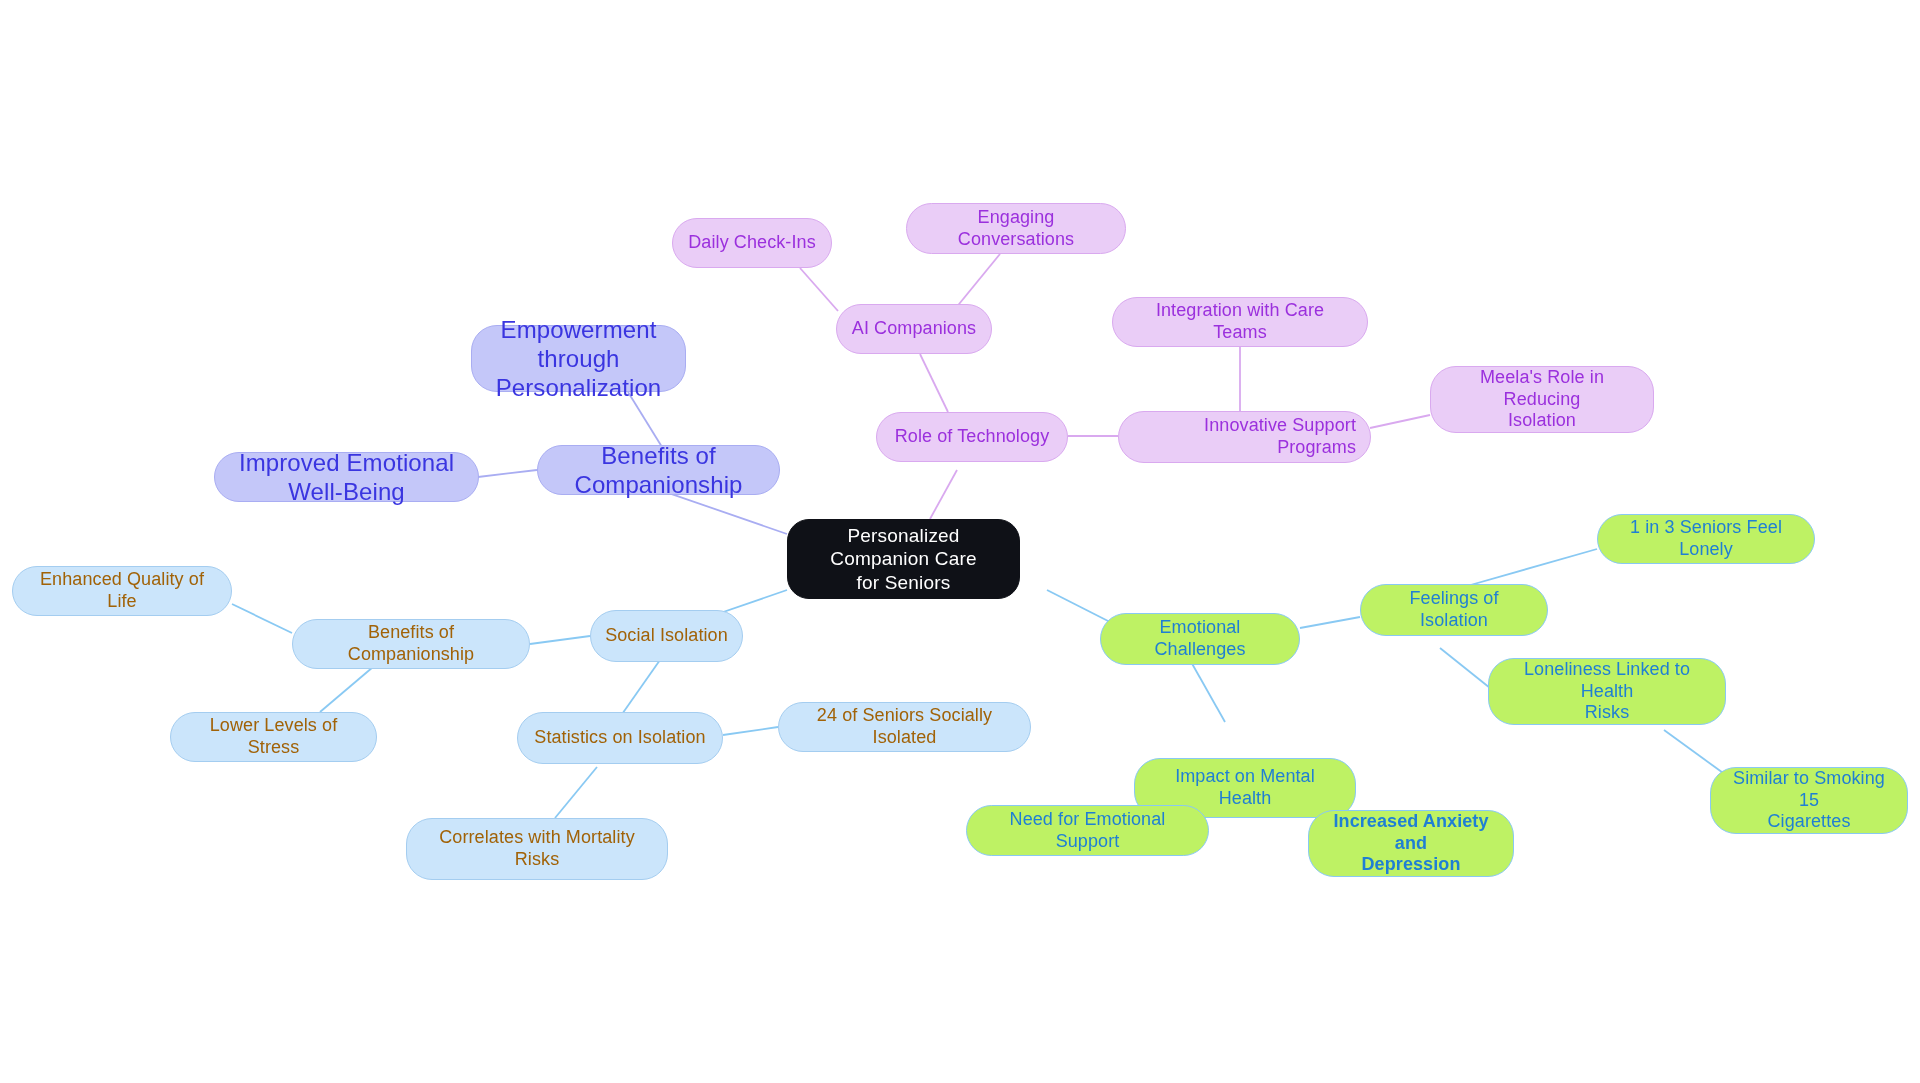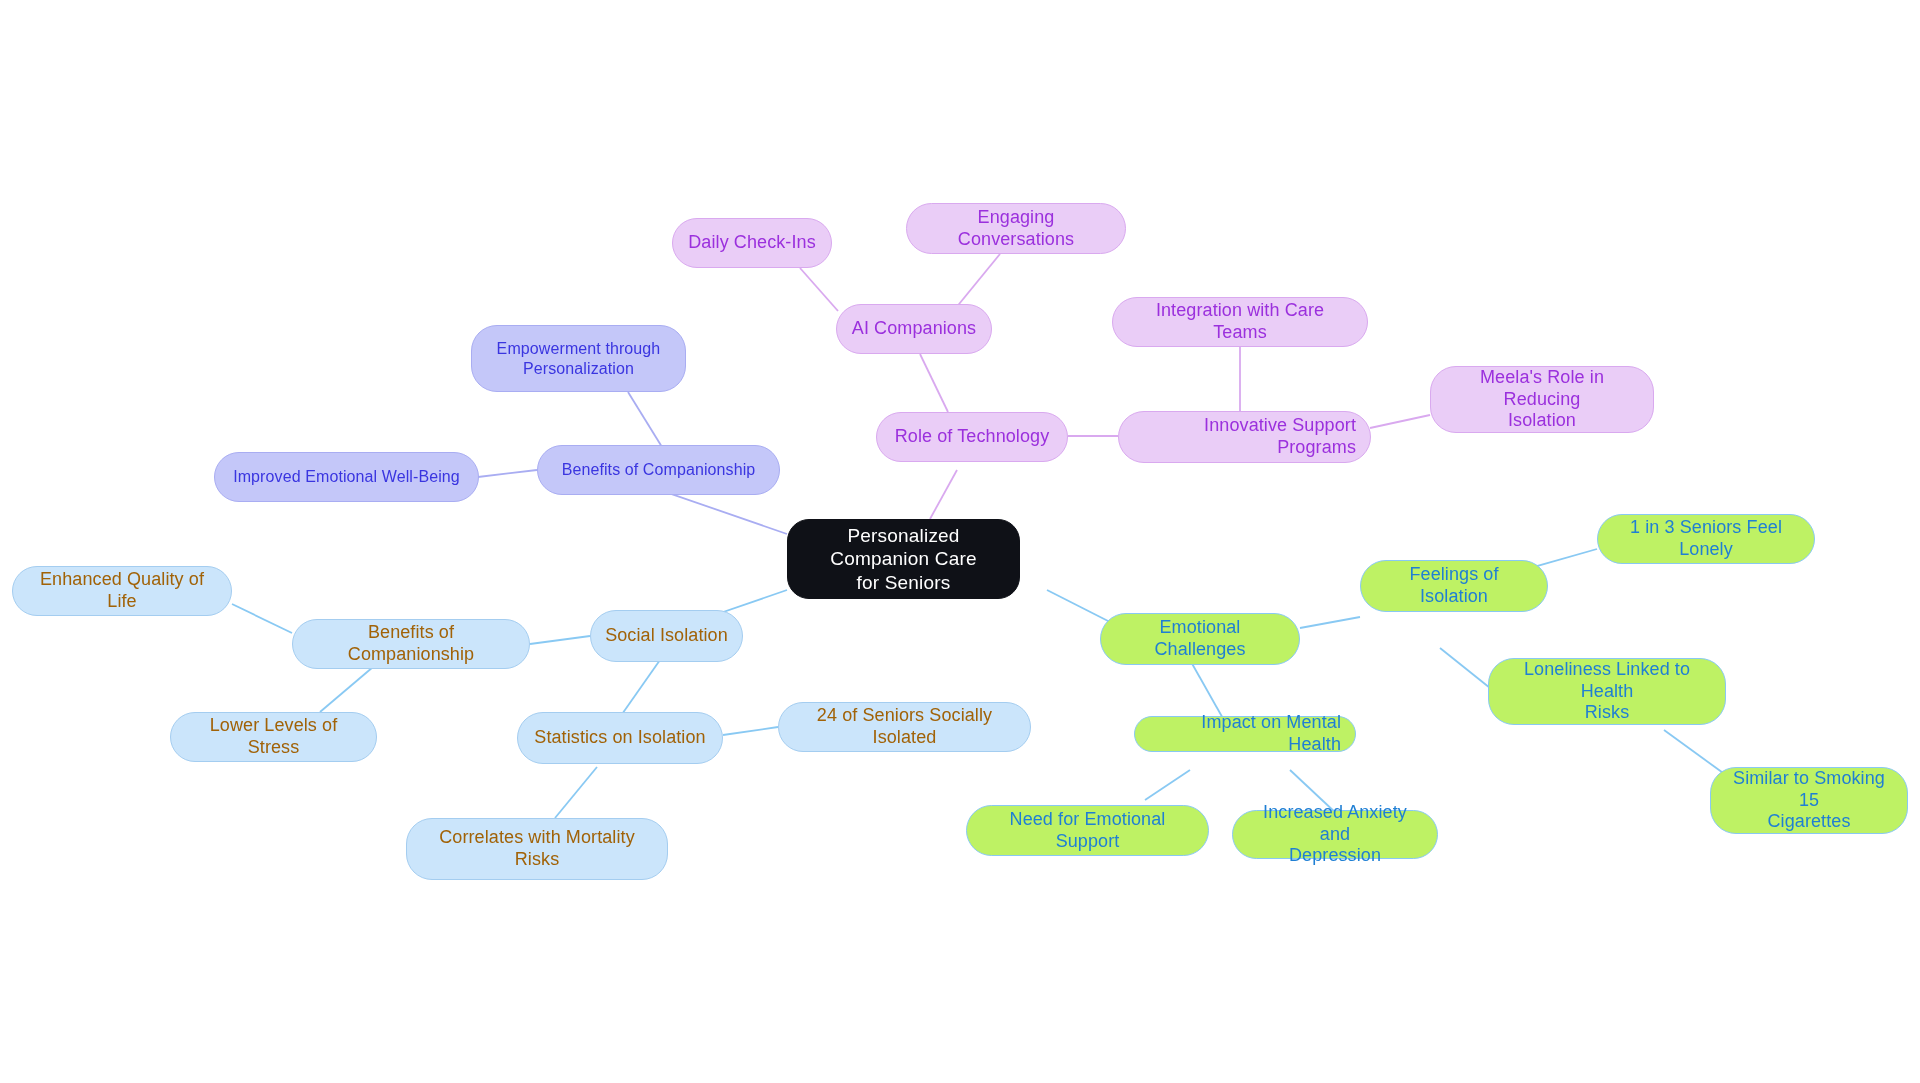--- a/index.html
+++ b/index.html
@@ -47,21 +47,21 @@
     border-color: #0f1117;
     color: #ffffff;
     font-size: 19px;
     border-radius: 22px;
     letter-spacing: 0.2px;
   }
   .node.indigo {
     background: #c4c7f9;
     border-color: #a9adf2;
     color: #3a35e0;
-    font-size: 16px;
+    font-size: 24px;
   }
   .node.purple {
     background: #eacdf7;
     border-color: #d9a9ef;
     color: #9b30dd;
     font-size: 18px;
   }
   .node.cyan {
     background: #bef264;
     border-color: #89c9f3;
@@ -159,30 +159,30 @@
   <div class="node blue" style="left:170px; top:712px; width:207px; height:50px;">Lower Levels of Stress</div>
 
   <div class="node blue" style="left:517px; top:712px; width:206px; height:52px;">Statistics on Isolation</div>
 
   <div class="node blue" style="left:778px; top:702px; width:253px; height:50px;">24 of Seniors Socially Isolated</div>
 
   <div class="node blue" style="left:406px; top:818px; width:262px; height:62px;">Correlates with Mortality Risks</div>
 
   <div class="node cyan" style="left:1100px; top:613px; width:200px; height:52px;">Emotional Challenges</div>
 
-  <div class="node cyan" style="left:1360px; top:560px; width:188px; height:52px;">Feelings of Isolation</div>
+  <div class="node cyan" style="left:1360px; top:584px; width:188px; height:52px;">Feelings of Isolation</div>
 
   <div class="node cyan" style="left:1597px; top:514px; width:218px; height:50px;">1 in 3 Seniors Feel Lonely</div>
 
   <div class="node cyan" style="left:1488px; top:658px; width:238px; height:67px;">Loneliness Linked to Health
 Risks</div>
 
   <div class="node cyan" style="left:1710px; top:767px; width:198px; height:67px;">Similar to Smoking 15
 Cigarettes</div>
 
-  <div class="node cyan" style="left:1134px; top:716px; width:222px; height:36px;text-align:right;">Impact on Mental Health</div>
+  <div class="node cyan" style="left:1134px; top:758px; width:222px; height:60px;">Impact on Mental Health</div>
 
   <div class="node cyan" style="left:966px; top:805px; width:243px; height:51px;">Need for Emotional Support</div>
 
-  <div class="node cyan" style="left:1232px; top:810px; width:206px; height:49px;">Increased Anxiety and
+  <div class="node cyan" style="left:1308px; top:810px; width:206px; height:67px;font-weight:bold;">Increased Anxiety and
 Depression</div>
 
 </div>
 
 </body></html>

